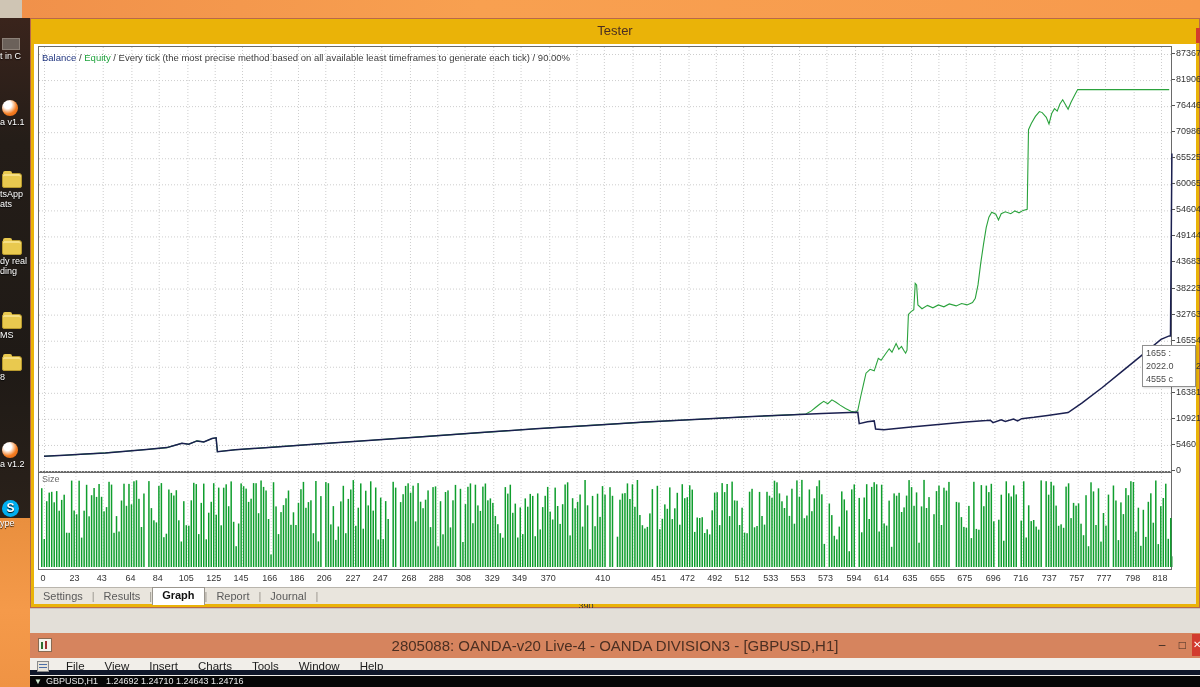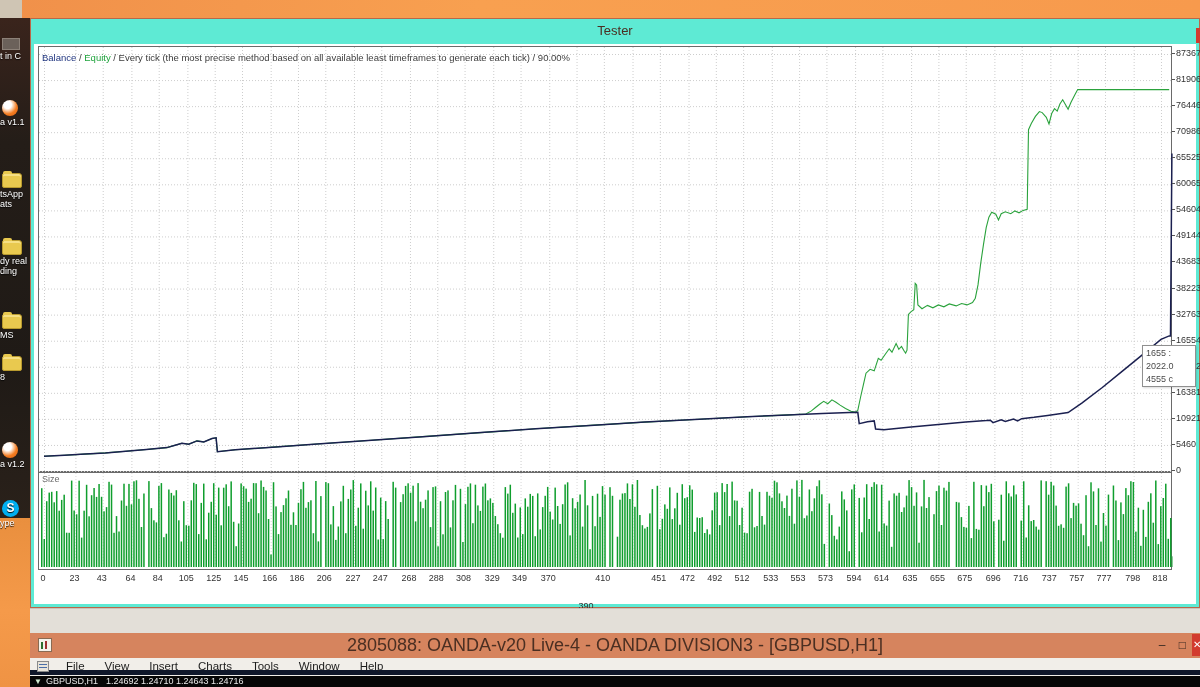--- a/index.html
+++ b/index.html
@@ -22,21 +22,21 @@
   .glyph-folder:before{content:'';position:absolute;left:0;top:-3px;width:9px;height:3px;
     background:#e9c94f;border-radius:2px 2px 0 0;}
   .glyph-avast{width:16px;height:16px;border-radius:50%;
     background:radial-gradient(circle at 35% 30%,#fff 0 25%,#f47c20 60%,#d95f12);}
   .glyph-skype{width:17px;height:17px;border-radius:50%;background:#00aff0;color:#fff;
     font-weight:bold;font-size:12px;text-align:center;line-height:17px;}
   .glyph-shortcut{width:18px;height:12px;background:#6b615a;border:1px solid #8c8178;}
 
   
   #tester-window{position:absolute;left:30px;top:18px;width:1170px;height:590px;
-    background:#5eead4;box-shadow:0 0 0 1px #b9684a inset;}
+    background:#eab308;box-shadow:0 0 0 1px #b9684a inset;}
   #tester-titlebar{position:absolute;left:0;top:0;width:100%;height:26px;color:#4b2f22;
     font-size:13px;text-align:center;line-height:26px;}
   #red-sliver{position:absolute;right:0;top:10px;width:4px;height:15px;background:#d23b2e;}
   #tester-content{position:absolute;left:4px;top:26px;width:1162px;height:560px;background:#fff;}
 
   #main-plot{position:absolute;left:4px;top:2px;width:1134px;height:426px;border:1px solid #6a6a6a;background:#fff;}
   #size-plot{position:absolute;left:4px;top:428px;width:1134px;height:98px;border:1px solid #6a6a6a;background:#fff;}
   #main-plot svg,#size-plot svg{position:absolute;left:0;top:0;}
 
   #chart-header{position:absolute;left:8px;top:8px;font-size:9.5px;color:#3c3c3c;white-space:nowrap;z-index:5;}
@@ -62,21 +62,21 @@
     position:relative;top:-1px;height:18px;}
   .tab-sep{color:#9a968e;}
   #tester-bottom-fill{position:absolute;left:0;top:560px;width:1162px;height:0px;background:#efece6;}
 
   #between-strip{position:absolute;left:30px;top:608px;width:1170px;height:25px;background:#e3dfd8;
     border-top:1px solid #c9c5bd;}
 
   
   #bottom-window{position:absolute;left:30px;top:633px;width:1170px;height:54px;background:#f0ede8;}
   #bw-titlebar{position:absolute;left:0;top:0;width:100%;height:25px;background:#d6845e;color:#4b2f22;}
-  #bw-title{position:absolute;left:0;top:0;width:100%;text-align:center;font-size:18px;line-height:25px;}
+  #bw-title{position:absolute;left:0;top:0;width:100%;text-align:center;font-size:15px;line-height:25px;}
   #bw-app-icon{position:absolute;left:8px;top:5px;width:14px;height:14px;background:#f5f2ea;
     border:1px solid #8a6a52;}
   #bw-app-icon:before{content:'';position:absolute;left:2px;top:3px;width:2px;height:7px;background:#2e6e2e;}
   #bw-app-icon:after{content:'';position:absolute;left:6px;top:2px;width:2px;height:8px;background:#a03030;}
   #bw-controls{position:absolute;right:14px;top:0;height:25px;line-height:25px;font-size:12px;color:#3a2a22;}
   #bw-controls span{margin-left:10px;}
   #bw-close{position:absolute;right:-4px;top:1px;width:12px;height:22px;background:#d23b2e;color:#fff;
     font-size:10px;text-align:left;line-height:22px;padding-left:1px;}
   #bw-menubar{position:absolute;left:0;top:25px;width:100%;height:17px;background:#f1eee9;
     border-bottom:5px solid #0f172a;font-size:11.5px;color:#1c1c1c;}
@@ -757,20 +757,21 @@
           <div class="x-label" style="left: 1094.67px;">798</div>
           <div class="x-label" style="left: 1121.98px;">818</div>
         </div>
 
       <div id="tooltip">
         <div>1655 :</div>
         <div>2022.0</div>
         <div>4555 c</div>
       </div>
 
+      <div id="tab-bar"><span class="tab">Settings</span><span class="tab-sep">|</span><span class="tab">Results</span><span class="tab-sep">|</span><span class="tab active">Graph</span><span class="tab-sep">|</span><span class="tab">Report</span><span class="tab-sep">|</span><span class="tab">Journal</span><span class="tab-sep">|</span></div>
       <div id="tester-bottom-fill"></div>
     </div>
     <div id="red-sliver"></div>
   </div>
 
   <div id="between-strip"></div>
 
   <div id="bottom-window">
     <div id="bw-titlebar">
       <div id="bw-app-icon"></div>

